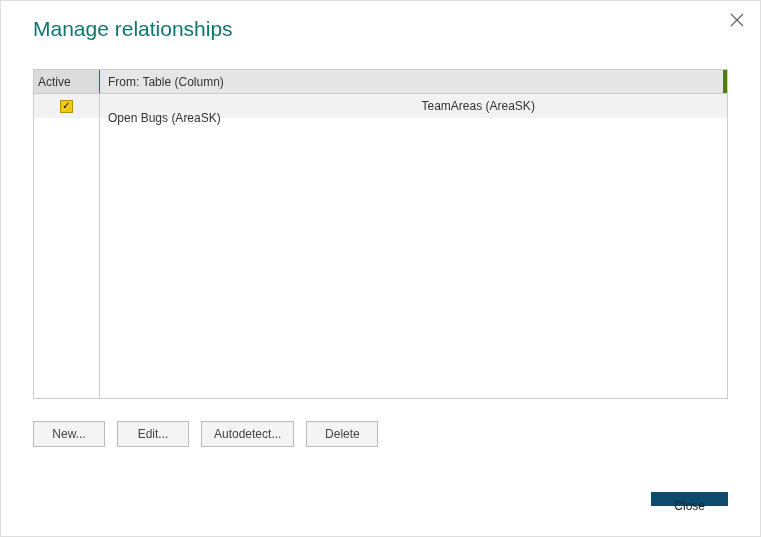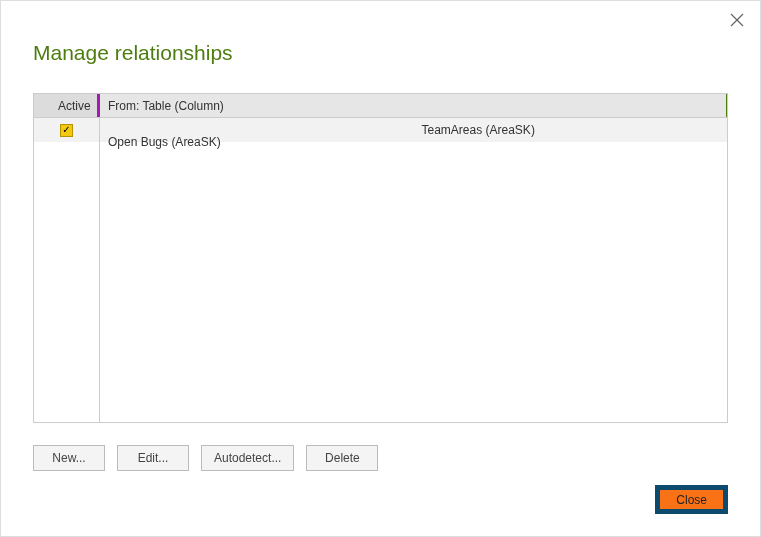--- a/index.html
+++ b/index.html
@@ -23,51 +23,51 @@
     right: 14px;
     width: 16px;
     height: 16px;
     cursor: pointer;
     color: #666;
   }
   .close-x svg { width: 14px; height: 14px; display: block; }
   .title {
     font-size: 21px;
     font-weight: 400;
-    color: #4d7c0f;
-    padding: 40px 0 0 32px;
+    color: #0f766e;
+    padding: 16px 0 0 32px;
   }
   .table-wrap {
     margin: 28px 32px 0 32px;
     border: 1px solid #ccc;
     height: 330px;
     background: #fff;
   }
   .thead {
     display: flex;
     background: #e6e6e6;
     border-bottom: 1px solid #ccc;
     height: 24px;
     font-size: 12px;
     color: #333;
     align-items: center;
   }
   .thead .col-active {
     width: 66px;
-    padding-left: 24px;
-    border-right: 3px solid #a21caf;
+    padding-left: 4px;
+    border-right: 1px solid #a21caf;
     height: 100%;
     display: flex;
     align-items: center;
     background: #dcdcdc;
   }
   .thead .col-from {
     flex: 1;
     padding-left: 8px;
-    border-right: 1px solid #4d7c0f;
+    border-right: 4px solid #4d7c0f;
     height: 100%;
     display: flex;
     align-items: center;
   }
   .thead .col-to {
     flex: 1;
     padding-left: 8px;
     height: 100%;
     display: flex;
     align-items: center;
@@ -139,25 +139,25 @@
     padding: 0 12px;
     cursor: pointer;
     font-family: inherit;
   }
   .close-row {
     position: absolute;
     bottom: 22px;
     right: 32px;
   }
   .btn-primary {
-    background: #f97316;
-    border: 5px solid #0c4a6e;
+    background: #737373;
+    border: 7px solid #0c4a6e;
     color: #222;
     min-width: 72px;
-    height: 29px;
+    height: 14px;
     font-size: 12px;
     padding: 0 16px;
     cursor: pointer;
     font-family: inherit;
   }
 </style>
 </head>
 <body>
 
 <div class="dialog">

